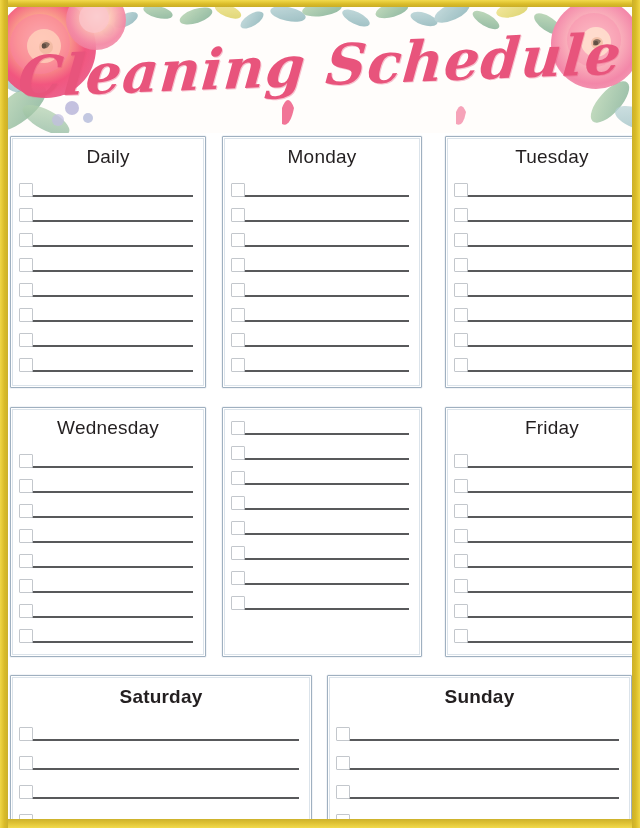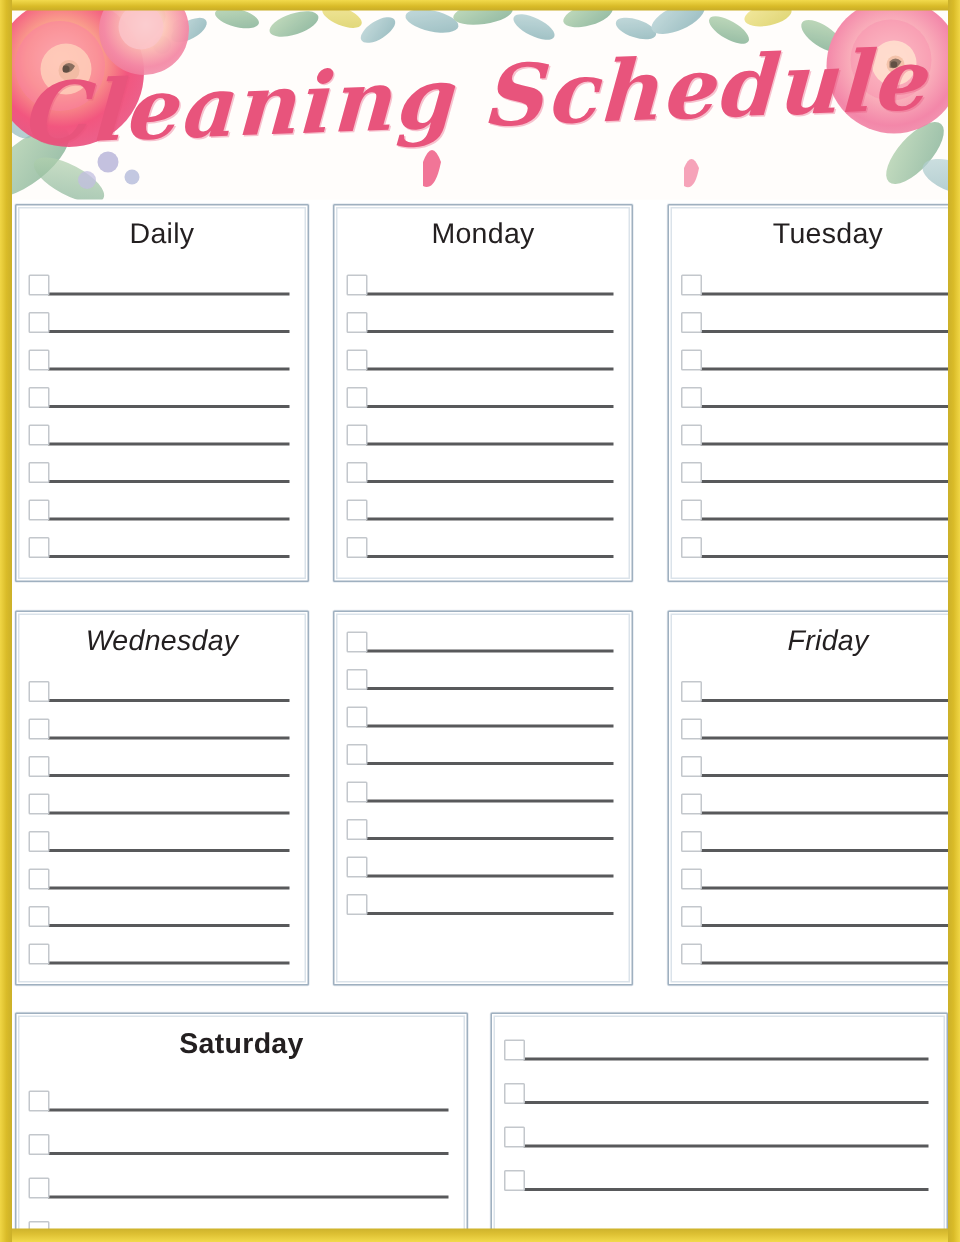--- a/index.html
+++ b/index.html
@@ -137,21 +137,21 @@
   .writeline {
     flex: 1 1 auto;
     height: 2px;
     background: #58595b;
     margin-left: -1px;
     margin-bottom: 1px;
   }
 
   
   .c-r1 { top: 136px;  height: 252px; }
-  .c-r2 { top: 407px;  height: 250px; font-style: italic; }
+  .c-r2 { top: 407px;  height: 250px; }
   .c-r3 { top: 675px;  height: 165px; }
 
   .col-1 { left: 10px;  width: 196px; }
   .col-2 { left: 222px; width: 200px; }
   .col-3 { left: 445px; width: 214px; }
 
   .wide-1 { left: 10px;  width: 302px; }
   .wide-2 { left: 327px; width: 305px; }
 </style>
 </head>
@@ -504,20 +504,21 @@
             <div class="writeline"></div>
           </div>
           <div class="row">
             <div class="checkbox"></div>
             <div class="writeline"></div>
           </div>
         </div>
     </div>
 
     <div class="card c-r3 wide-2 card-wide">
+      <div class="card-title">Sunday</div>
       <div class="rows">
           <div class="row">
             <div class="checkbox"></div>
             <div class="writeline"></div>
           </div>
           <div class="row">
             <div class="checkbox"></div>
             <div class="writeline"></div>
           </div>
           <div class="row">

